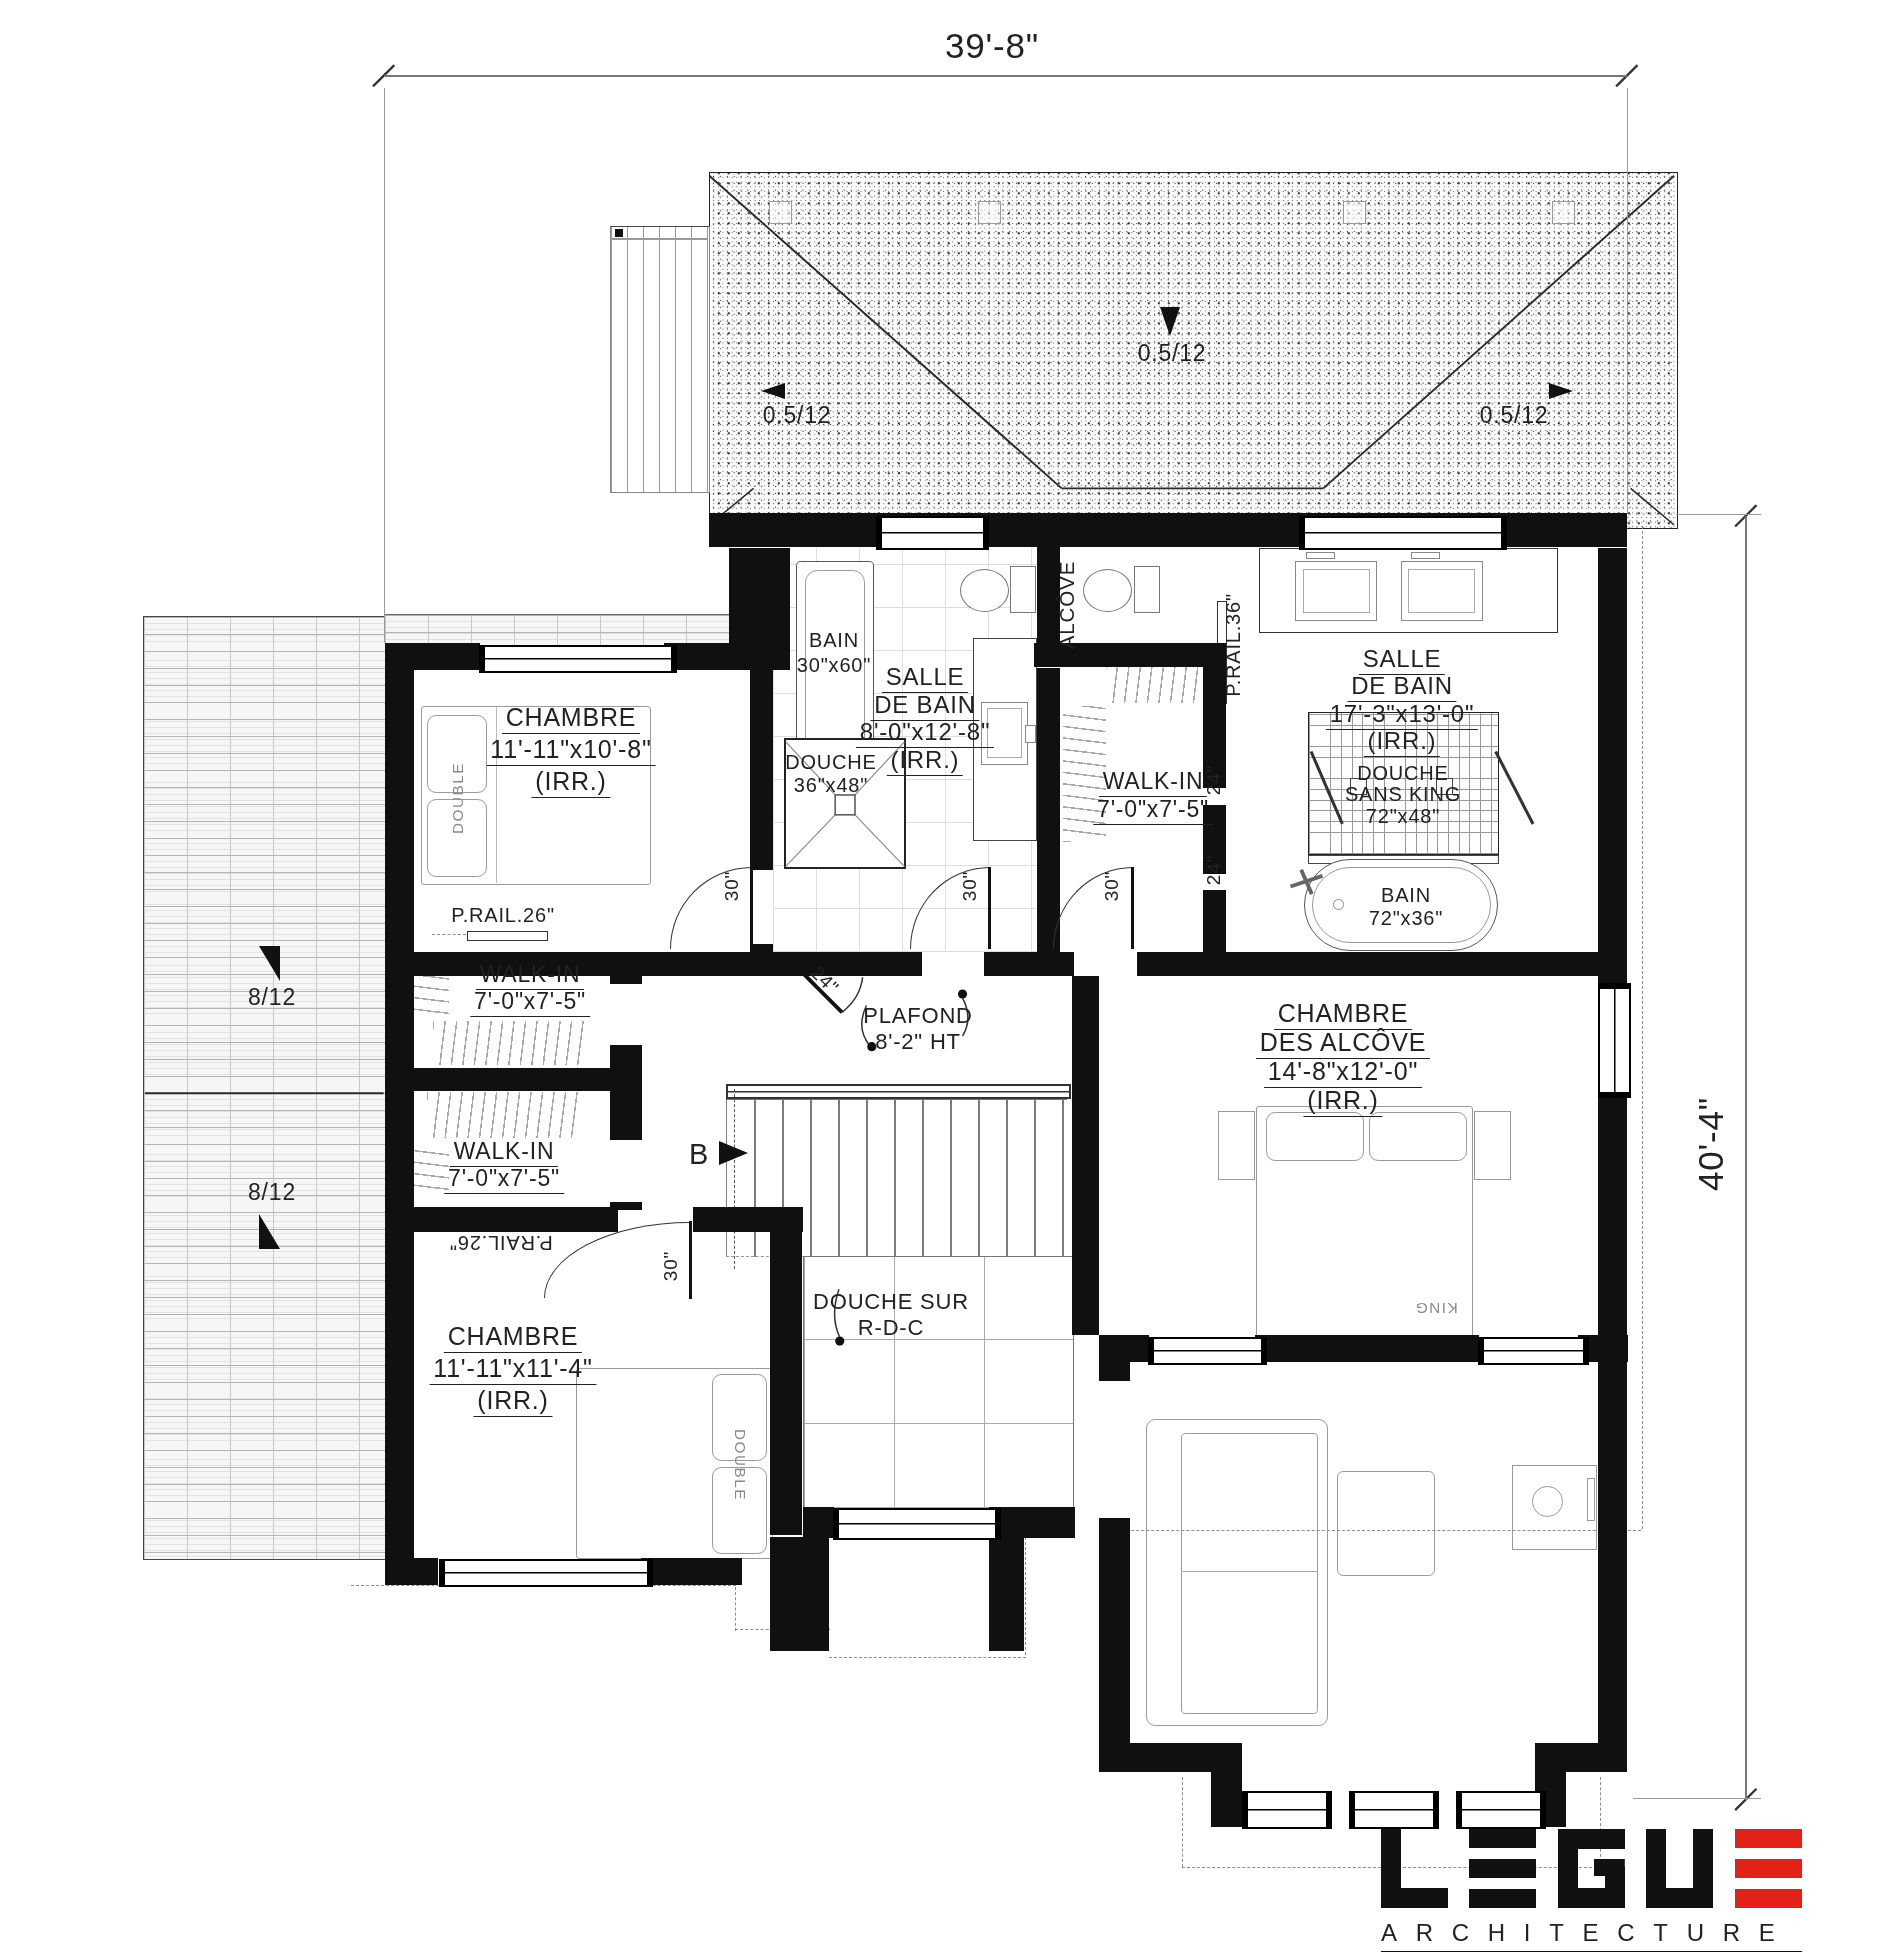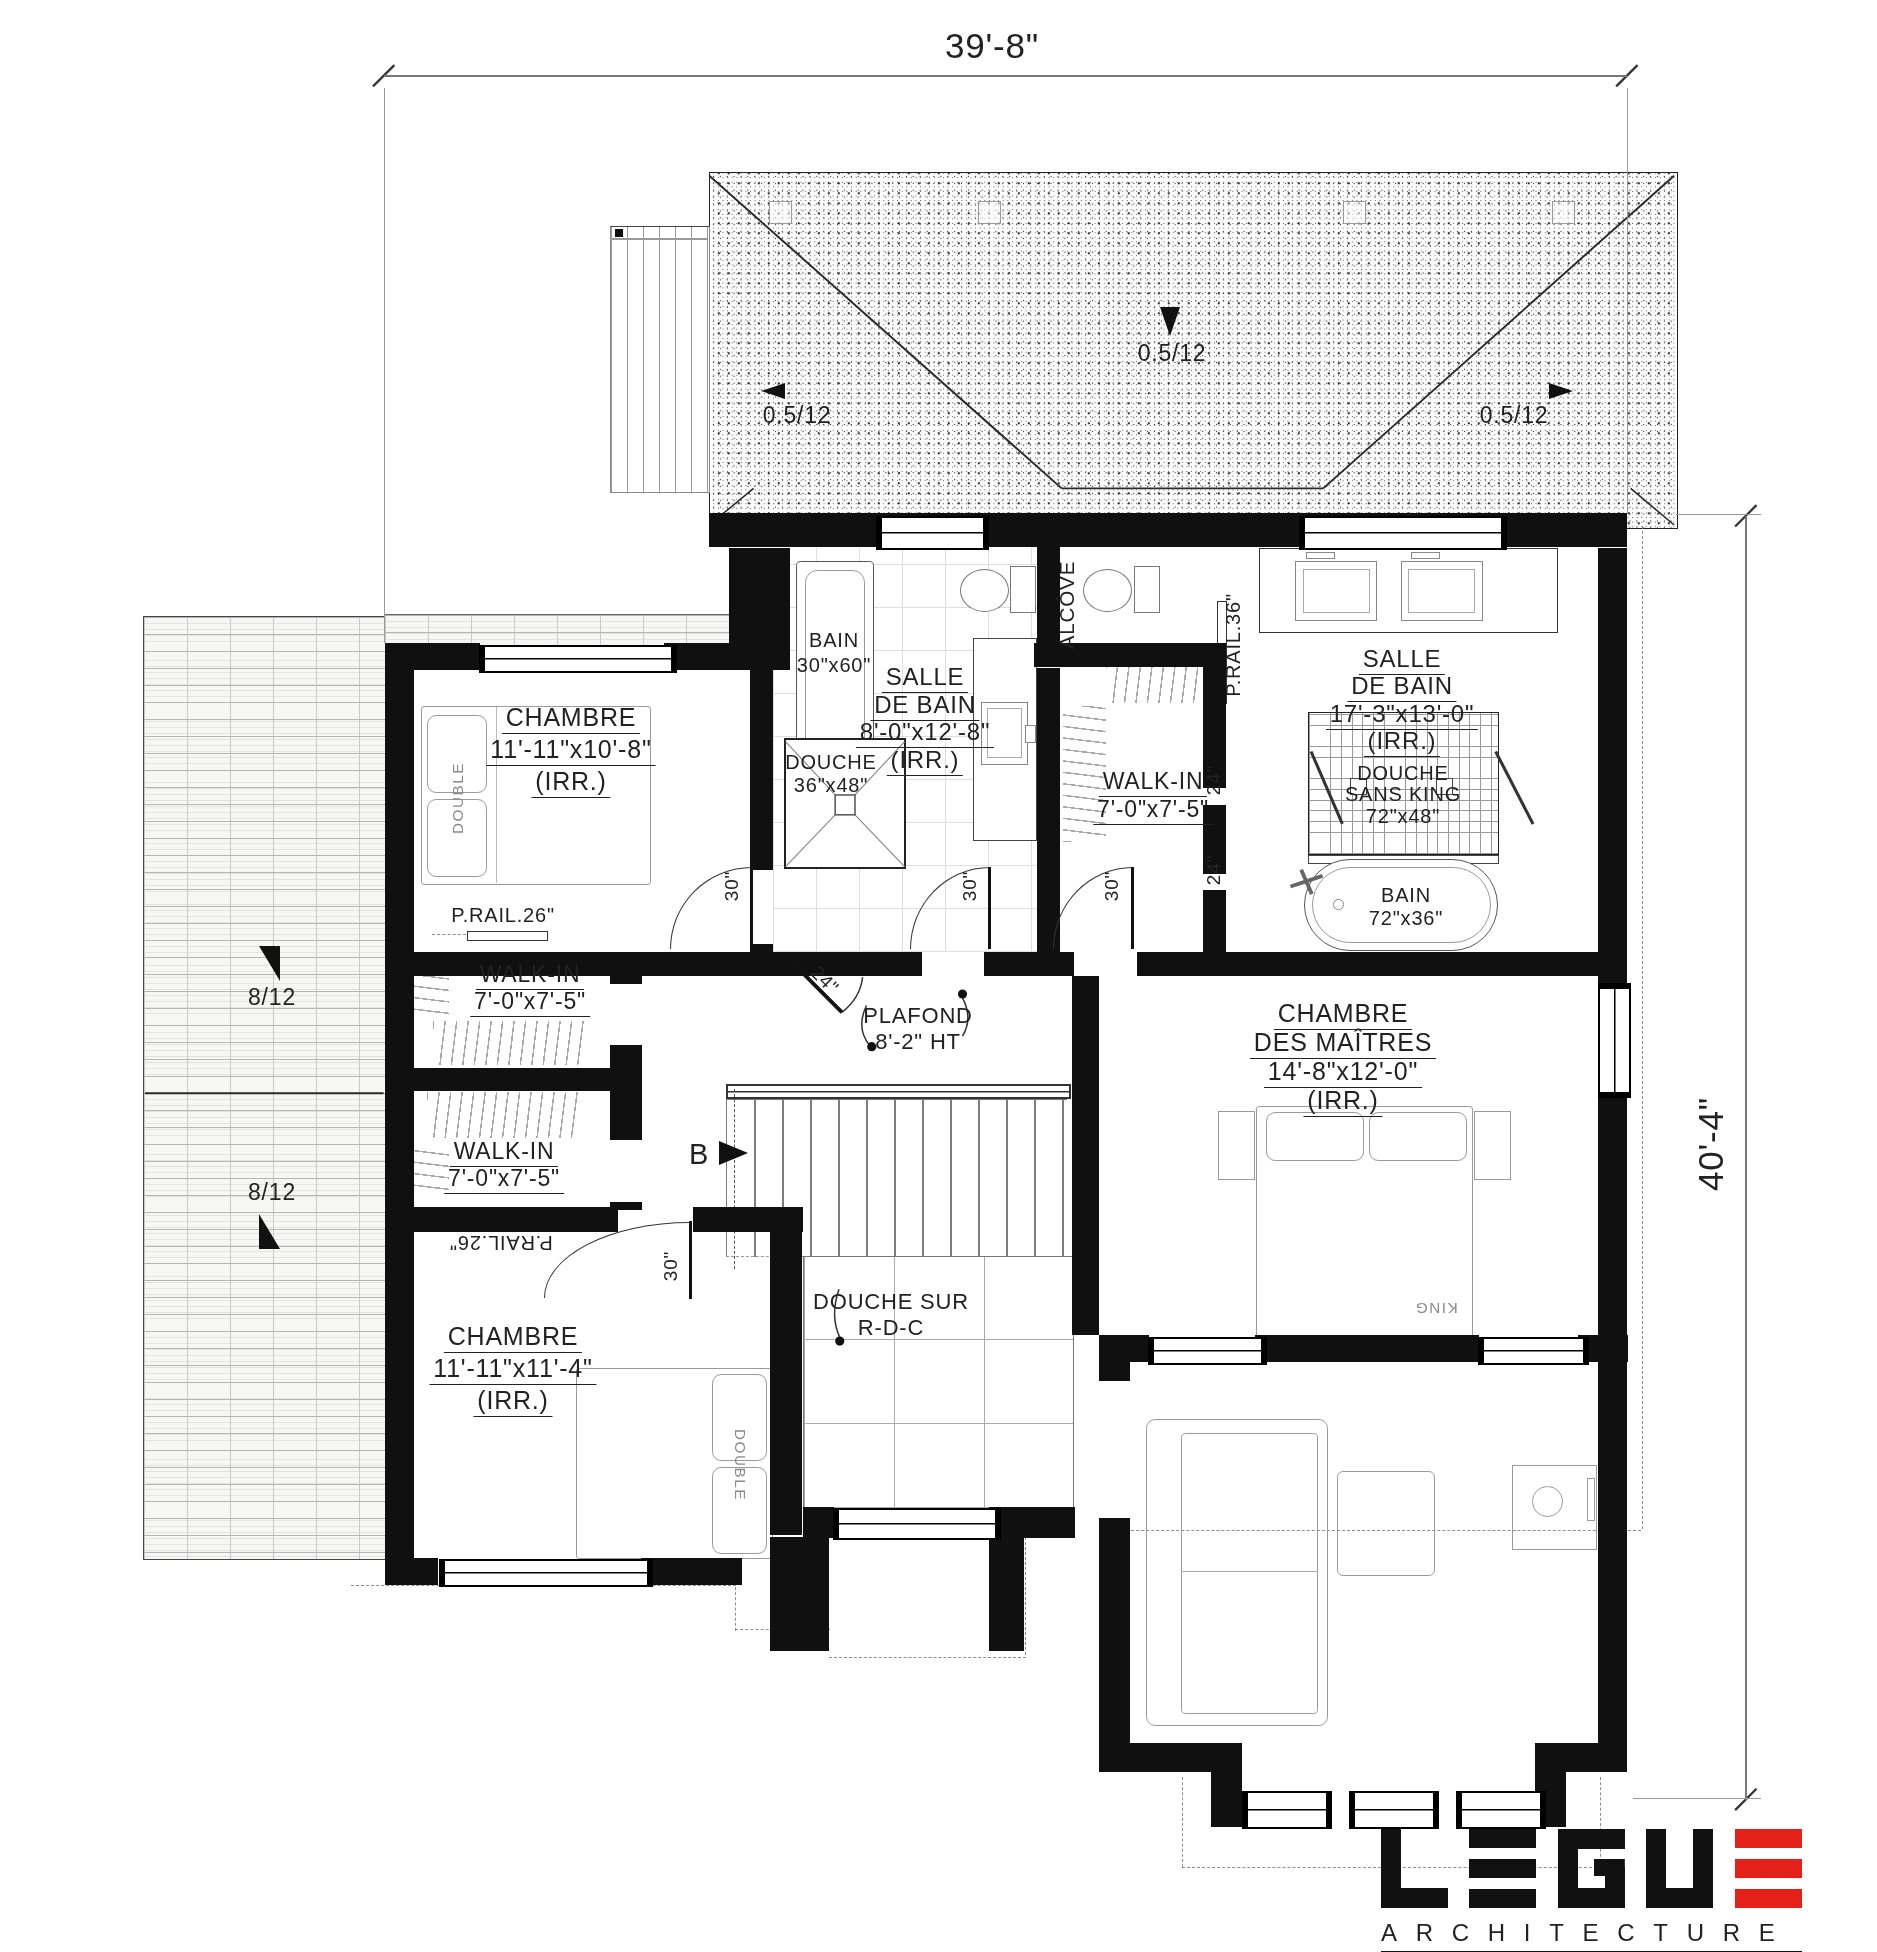--- a/index.html
+++ b/index.html
@@ -341,21 +341,21 @@
   <div class="lbl u" style="left:1402px;top:729px;font-size:24px">(IRR.)</div>
 
   <div class="lbl" style="left:1403px;top:763px;font-size:20px">DOUCHE</div>
   <div class="lbl" style="left:1403px;top:784px;font-size:20px">SANS KING</div>
   <div class="lbl" style="left:1403px;top:806px;font-size:20px">72"x48"</div>
 
   <div class="lbl" style="left:1406px;top:885px;font-size:20px">BAIN</div>
   <div class="lbl" style="left:1406px;top:908px;font-size:20px">72"x36"</div>
 
   <div class="lbl u" style="left:1343px;top:1001px;font-size:25px">CHAMBRE</div>
-  <div class="lbl u" style="left:1343px;top:1030px;font-size:25px">DES MAÎTRES</div>
+  <div class="lbl u" style="left:1343px;top:1030px;font-size:25px">DES ALCÔVE</div>
   <div class="lbl u" style="left:1343px;top:1059px;font-size:25px">14'-8"x12'-0"</div>
   <div class="lbl u" style="left:1343px;top:1088px;font-size:25px">(IRR.)</div>
 
   <div class="lbl" style="left:918px;top:1005px;font-size:22px">PLAFOND</div>
   <div class="lbl" style="left:918px;top:1031px;font-size:22px">8'-2" HT</div>
 
   <div class="lbl" style="left:503px;top:905px;font-size:20px">P.RAIL.26"</div>
   <div class="lbl u" style="left:530px;top:963px;font-size:23px">WALK-IN</div>
   <div class="lbl u" style="left:530px;top:990px;font-size:23px">7'-0"x7'-5"</div>
   <div class="lbl u" style="left:504px;top:1140px;font-size:23px">WALK-IN</div>

